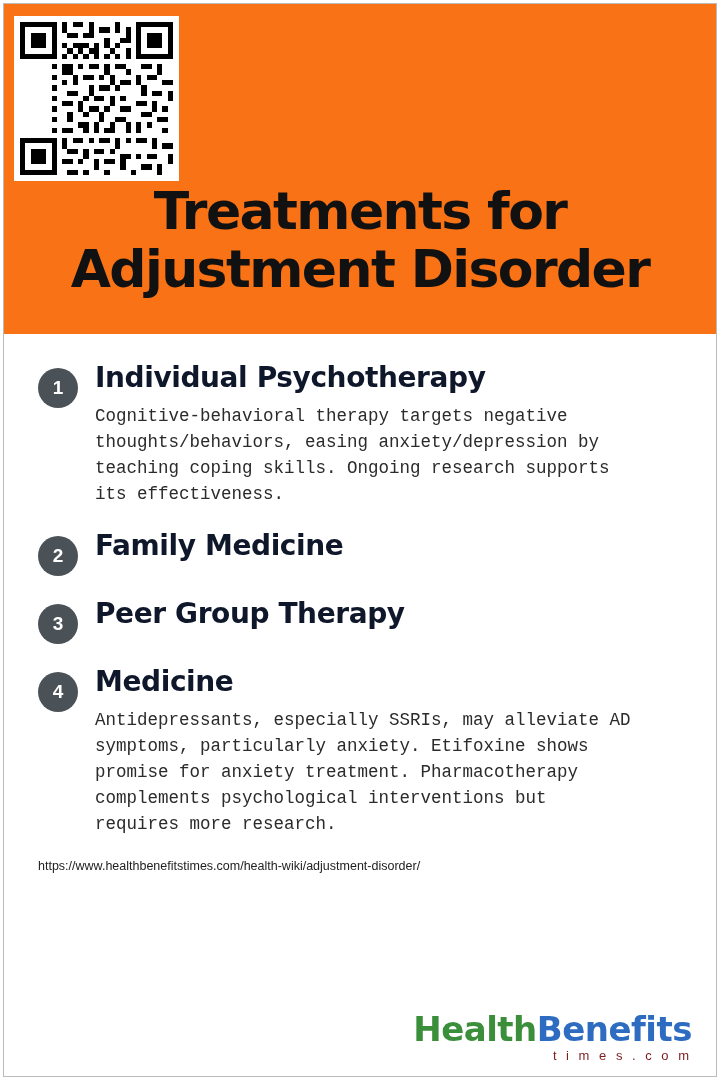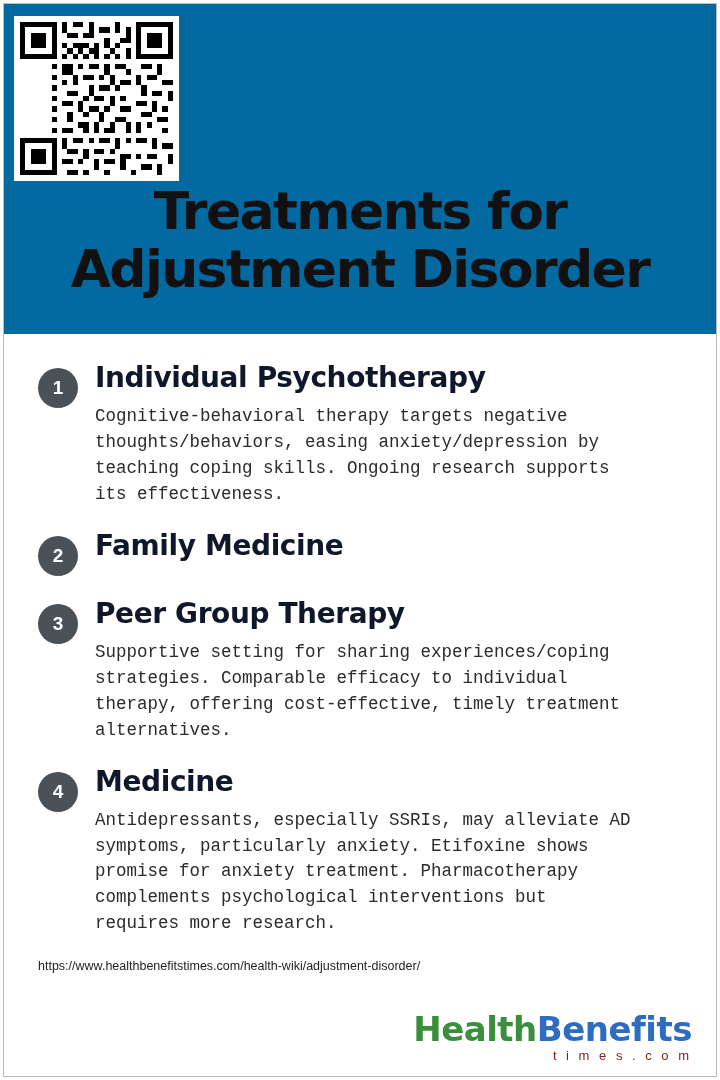--- a/index.html
+++ b/index.html
@@ -20,21 +20,21 @@
     margin: 3px;
     background: #ffffff;
     border: 1px solid #bbbbbb;
     box-sizing: border-box;
     overflow: hidden;
   }
   
   .header {
     position: relative;
     height: 330px;
-    background: #0369a1;
+    background: #f97316;
     box-sizing: border-box;
   }
   .qr-wrap {
     position: absolute;
     top: 12px;
     left: 10px;
     width: 165px;
     height: 165px;
     background: #ffffff;
     padding: 6px;
@@ -305,21 +305,20 @@
       <div class="badge">2</div>
       <div class="item-body">
         <h2 class="item-title">Family Medicine</h2>
       </div>
     </div>
 
     <div class="item">
       <div class="badge">3</div>
       <div class="item-body">
         <h2 class="item-title">Peer Group Therapy</h2>
-        <p class="item-desc">Supportive setting for sharing experiences/coping strategies. Comparable efficacy to individual therapy, offering cost-effective, timely treatment alternatives.</p>
       </div>
     </div>
 
     <div class="item">
       <div class="badge">4</div>
       <div class="item-body">
         <h2 class="item-title">Medicine</h2>
         <p class="item-desc">Antidepressants, especially SSRIs, may alleviate AD symptoms, particularly anxiety. Etifoxine shows promise for anxiety treatment. Pharmacotherapy complements psychological interventions but requires more research.</p>
       </div>
     </div>

